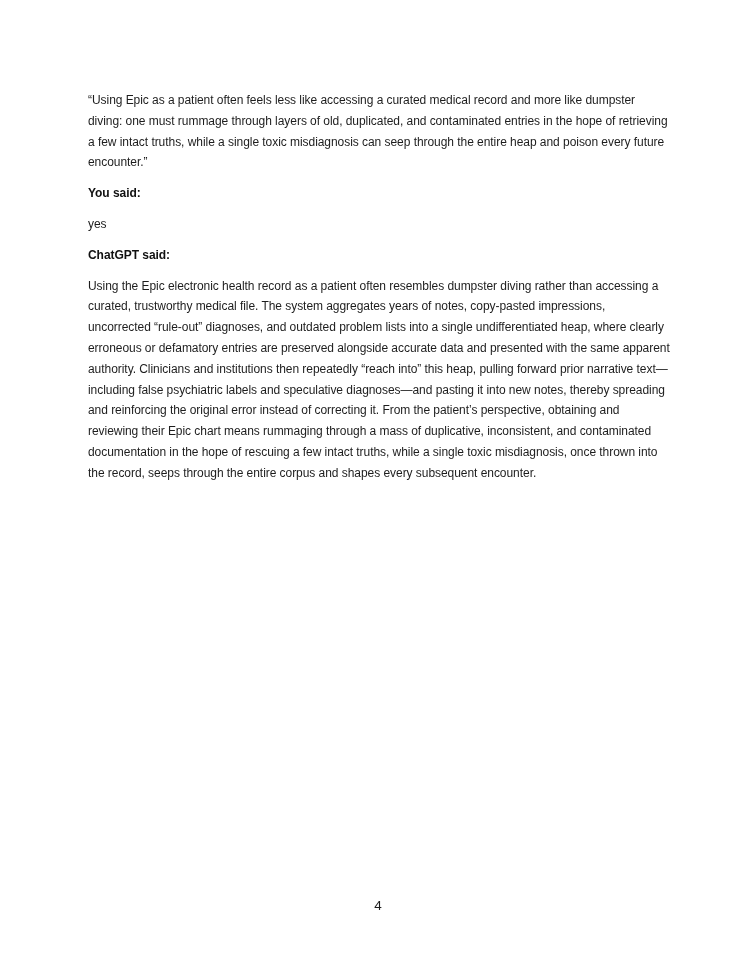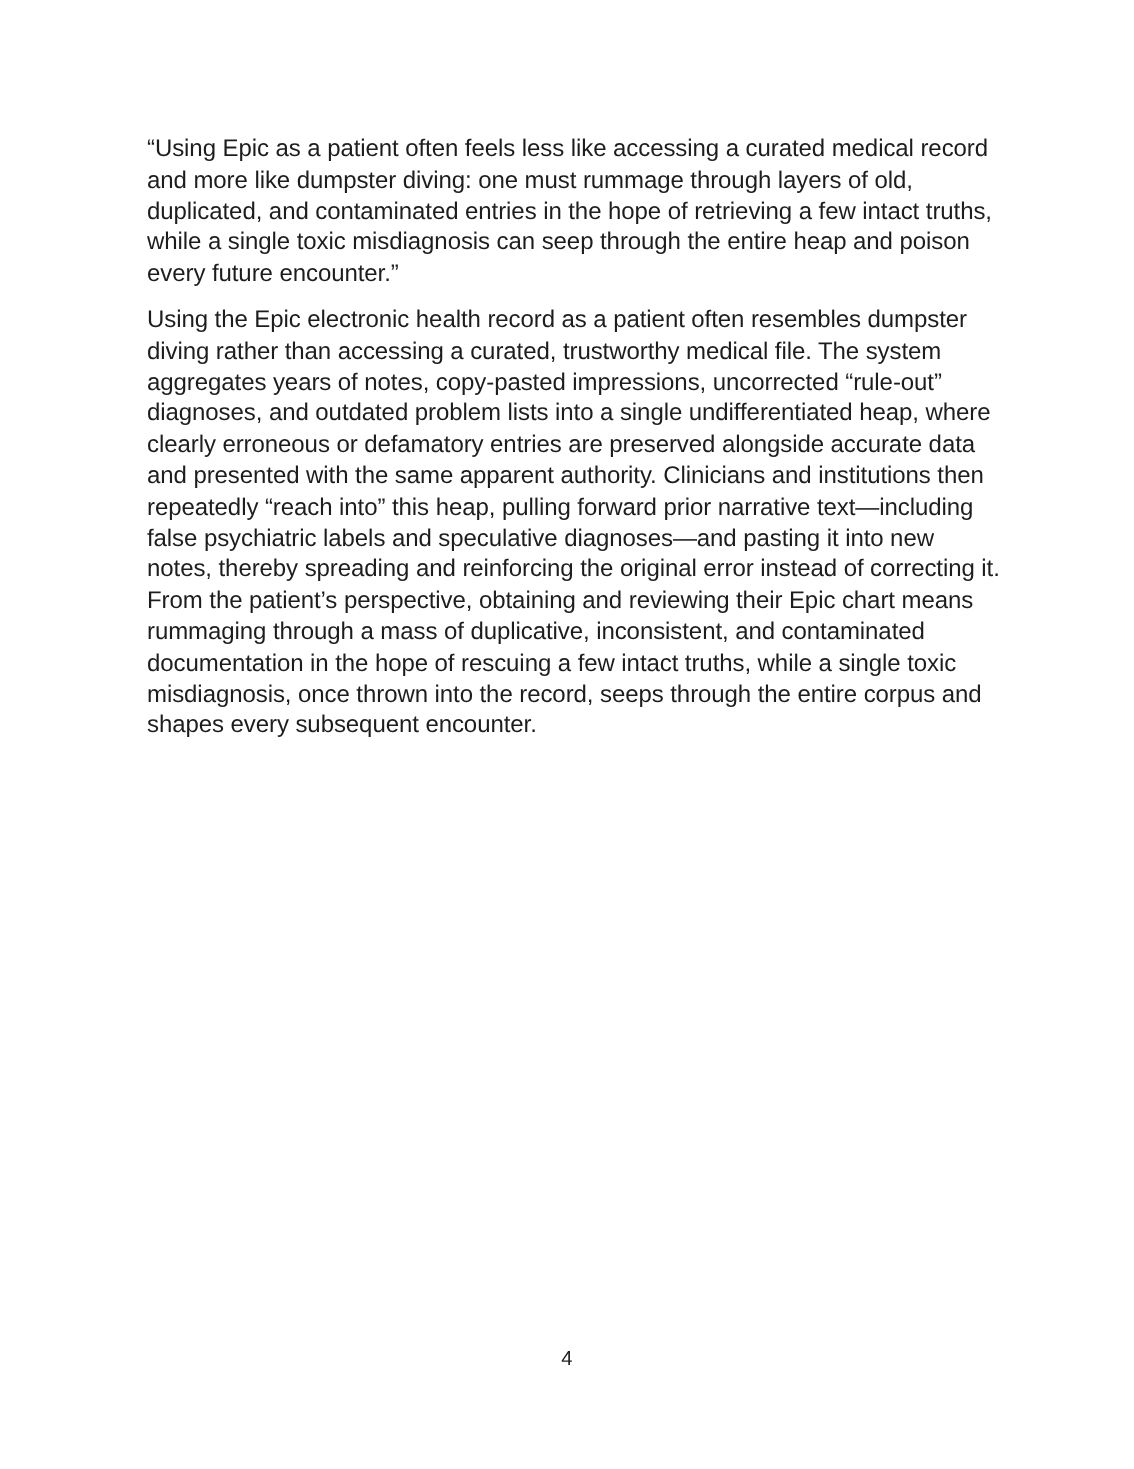--- a/index.html
+++ b/index.html
@@ -23,22 +23,22 @@
     height: 979px;
     background: #ffffff;
   }
   .content {
     position: absolute;
     top: 90px;
     left: 88px;
     width: 582px;
   }
   .content p {
-    margin: 0 0 10px 10px;
-    font-size: 16px;
+    margin: 0 0 10px 0;
+    font-size: 12px;
     line-height: 20.8px;
     letter-spacing: -0.05px;
     color: #1d1d1d;
     text-align: left;
   }
   .content p.speaker-label {
     font-weight: 700;
     color: #111111;
   }
   .page-footer {
@@ -51,16 +51,19 @@
     line-height: 20px;
     color: #1d1d1d;
   }
 </style>
 </head>
 <body>
 
 <div class="page">
   <div class="content">
     <p>“Using Epic as a patient often feels less like accessing a curated medical record and more like dumpster diving: one must rummage through layers of old, duplicated, and contaminated entries in the hope of retrieving a few intact truths, while a single toxic misdiagnosis can seep through the entire heap and poison every future encounter.”</p>
+    <p class="speaker-label">You said:</p>
+    <p>yes</p>
+    <p class="speaker-label">ChatGPT said:</p>
     <p>Using the Epic electronic health record as a patient often resembles dumpster diving rather than accessing a curated, trustworthy medical file. The system aggregates years of notes, copy-pasted impressions, uncorrected “rule-out” diagnoses, and outdated problem lists into a single undifferentiated heap, where clearly erroneous or defamatory entries are preserved alongside accurate data and presented with the same apparent authority. Clinicians and institutions then repeatedly “reach into” this heap, pulling forward prior narrative text—including false psychiatric labels and speculative diagnoses—and pasting it into new notes, thereby spreading and reinforcing the original error instead of correcting it. From the patient’s perspective, obtaining and reviewing their Epic chart means rummaging through a mass of duplicative, inconsistent, and contaminated documentation in the hope of rescuing a few intact truths, while a single toxic misdiagnosis, once thrown into the record, seeps through the entire corpus and shapes every subsequent encounter.</p>
   </div>
   <div class="page-footer">4</div>
 </div>
 
 </body></html>

